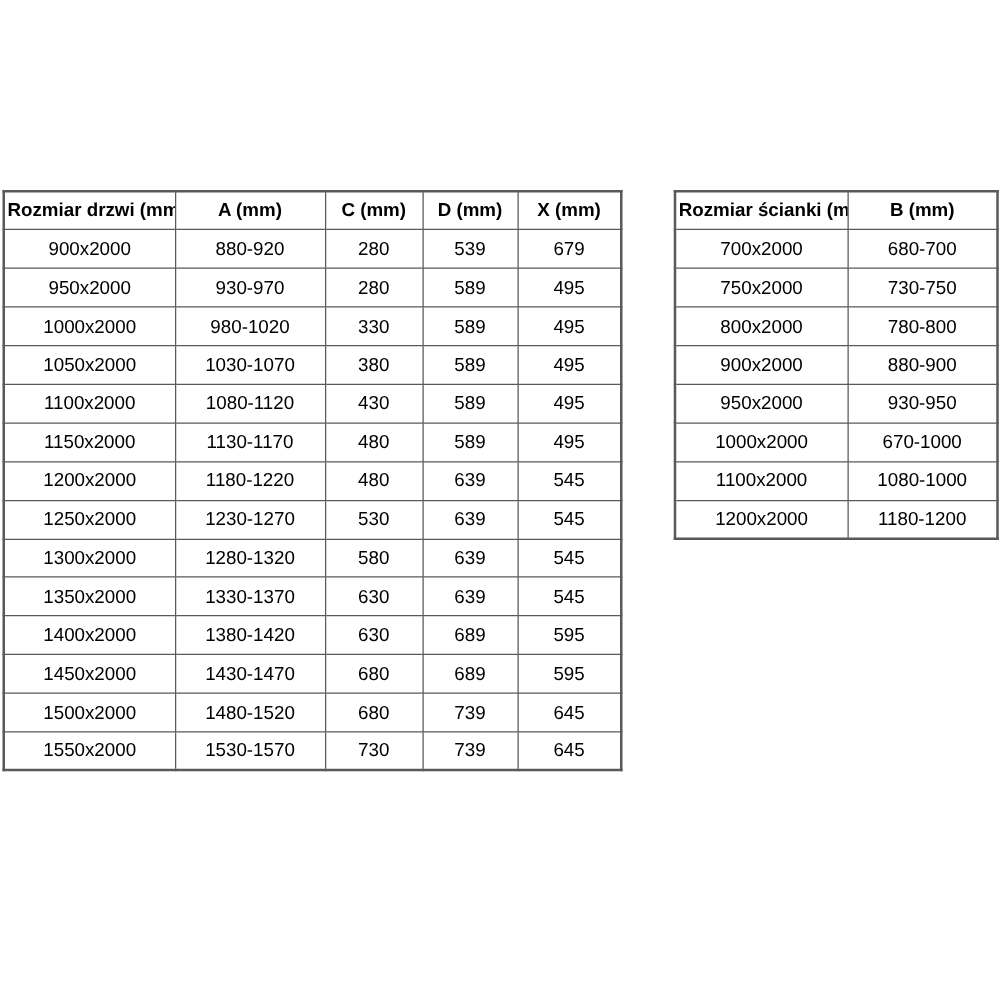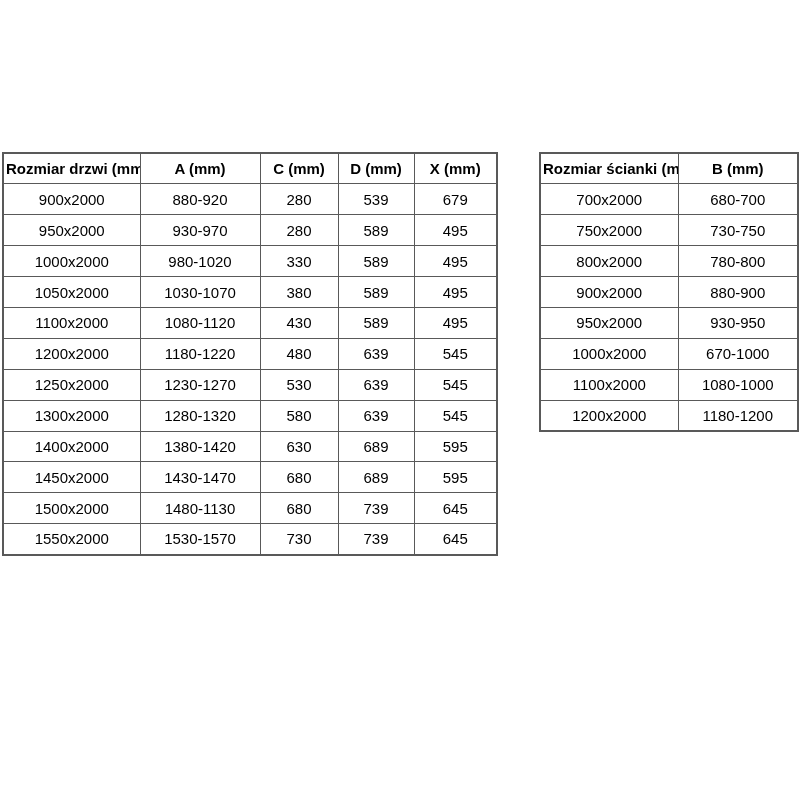--- a/index.html
+++ b/index.html
@@ -94,57 +94,71 @@
           <td>495</td>
         </tr>
         <tr>
           <td>1100x2000</td>
           <td>1080-1120</td>
           <td>430</td>
           <td>589</td>
           <td>495</td>
         </tr>
         <tr>
+          <td>1150x2000</td>
+          <td>1130-1170</td>
+          <td>480</td>
+          <td>589</td>
+          <td>495</td>
+        </tr>
+        <tr>
           <td>1200x2000</td>
           <td>1180-1220</td>
           <td>480</td>
           <td>639</td>
           <td>545</td>
         </tr>
         <tr>
           <td>1250x2000</td>
           <td>1230-1270</td>
           <td>530</td>
           <td>639</td>
           <td>545</td>
         </tr>
         <tr>
           <td>1300x2000</td>
           <td>1280-1320</td>
           <td>580</td>
+          <td>639</td>
+          <td>545</td>
+        </tr>
+        <tr>
+          <td>1350x2000</td>
+          <td>1330-1370</td>
+          <td>630</td>
           <td>639</td>
           <td>545</td>
         </tr>
         <tr>
           <td>1400x2000</td>
           <td>1380-1420</td>
           <td>630</td>
           <td>689</td>
           <td>595</td>
         </tr>
         <tr>
           <td>1450x2000</td>
           <td>1430-1470</td>
           <td>680</td>
           <td>689</td>
           <td>595</td>
         </tr>
         <tr>
           <td>1500x2000</td>
-          <td>1480-1130</td>
+          <td>1480-1520</td>
           <td>680</td>
           <td>739</td>
           <td>645</td>
         </tr>
         <tr>
           <td>1550x2000</td>
           <td>1530-1570</td>
           <td>730</td>
           <td>739</td>
           <td>645</td>

